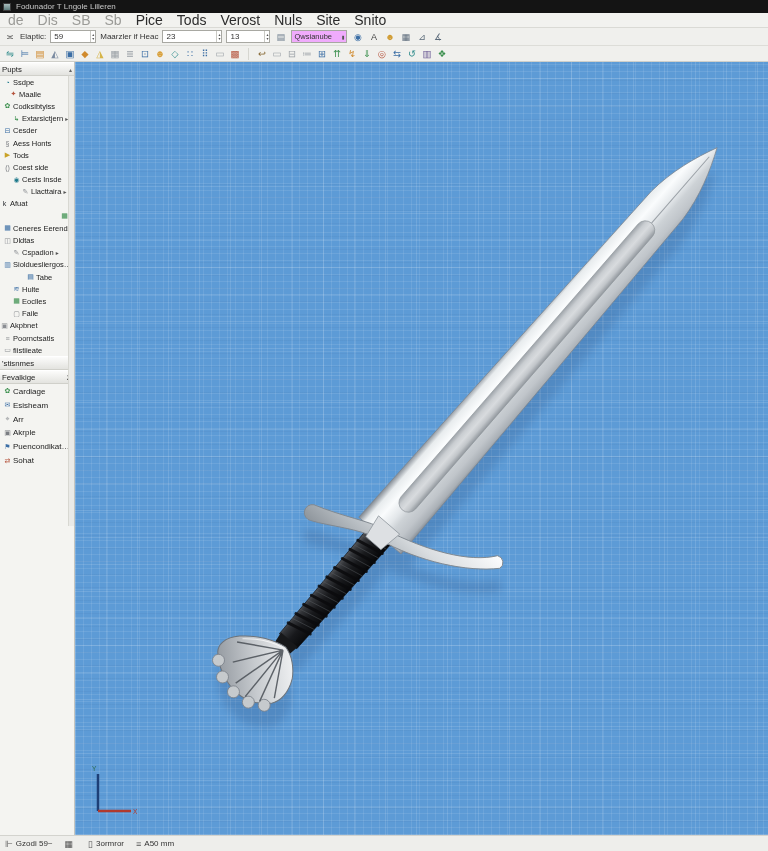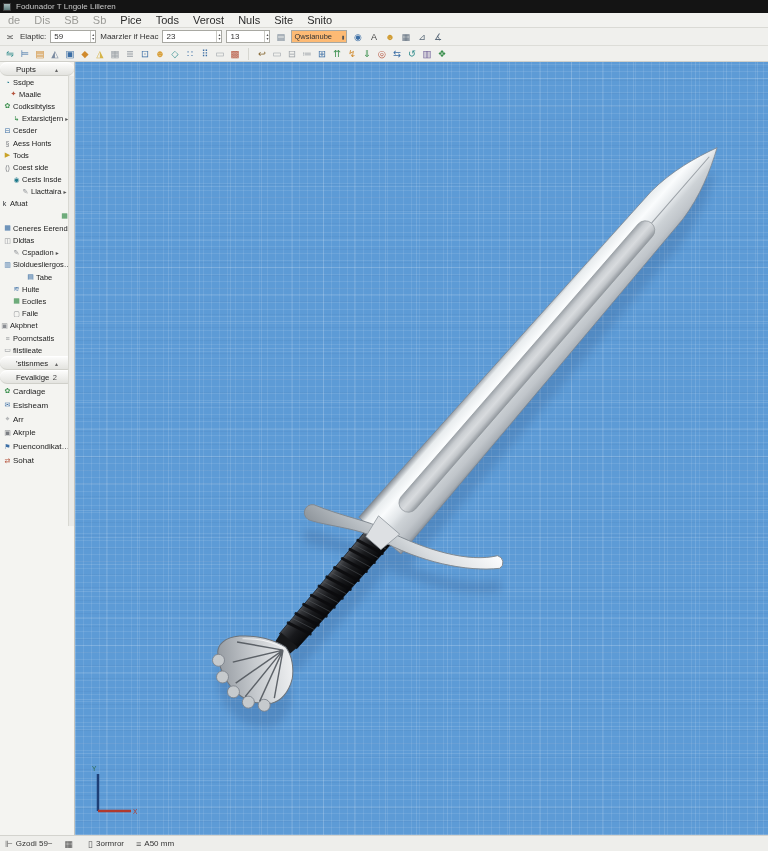--- a/index.html
+++ b/index.html
@@ -2,48 +2,48 @@
 <html><head>
 <meta charset="utf-8">
 <style>
   * { margin:0; padding:0; box-sizing:border-box; }
   html,body { width:768px; height:851px; overflow:hidden; background:#e9e9e6;
               font-family:"Liberation Sans", sans-serif; }
   .titlebar { position:absolute; left:0; top:0; width:768px; height:13px; background:#141414;
               color:#c9c9c9; font-size:8px; display:flex; align-items:center; gap:5px; padding-left:3px; }
   .winicon { width:8px; height:8px; background:linear-gradient(#a9bdbd,#5e7d7d); border:1px solid #3c3c3c; }
   .menubar { position:absolute; left:0; top:13px; width:768px; height:15px; background:#f2f2ef;
-             border-bottom:1px solid #dadad5; display:flex; align-items:center; font-size:11px;
+             border-bottom:1px solid #dadad5; display:flex; align-items:center; font-size:14px;
              color:#2c2c2c; padding-left:1px; }
   .mitem { padding:0 7px; height:100%; display:flex; align-items:center; cursor:default; }
   .mitem.disabled { color:#9b9b97; }
   .toolbar1 { position:absolute; left:0; top:28px; width:768px; height:18px; background:#f0f0ed;
               border-bottom:1px solid #dddDD8; display:flex; align-items:center; gap:4px;
               font-size:8px; color:#333; padding-left:4px; }
   .tb1lead { font-size:9px; color:#3a3a3a; width:12px; text-align:center; }
   .tlabel { white-space:nowrap; }
   .spin { background:#fff; border:1px solid #a8a8a2; height:13px; display:flex; align-items:center;
           padding-left:3px; font-size:8px; }
   .spin .arr { margin-left:auto; display:flex; flex-direction:column; justify-content:center;
                font-size:4px; line-height:3.6px; color:#555; border-left:1px solid #c9c9c4;
                padding:0 1px; height:100%; }
-  .combo { background:#fdba74; border:1px solid #a8a8a2; height:13px; width:56px; display:flex;
+  .combo { background:#f0abfc; border:1px solid #a8a8a2; height:13px; width:56px; display:flex;
            align-items:center; padding:0 2px; font-size:7.5px; }
   .combo .caret { margin-left:auto; font-size:5px; color:#555; }
   .ticon { width:13px; height:13px; display:flex; align-items:center; justify-content:center;
            font-size:9px; border:1px solid transparent; border-radius:2px; }
   .toolbar2 { position:absolute; left:0; top:46px; width:768px; height:16px; background:#f0f0ed;
               border-bottom:1px solid #cfcfc9; display:flex; align-items:center; gap:1px; padding-left:3px; }
   .toolbar2 .ticon { width:14px; height:13px; font-size:9.5px; }
   .tsep { width:6px; height:12px; border-right:1px solid #d6d6d0; margin-right:5px; }
   .sidebar { position:absolute; left:0; top:62px; width:75px; height:773px; background:#f4f4f1;
              border-right:1px solid #c6c6c0; font-size:7.5px; color:#1b1b1b; overflow:hidden; }
   .phead { height:14px; background:linear-gradient(#fcfcfb,#e3e3df); border-top:1px solid #ffffff;
-           border-bottom:1px solid #d0d0ca; display:flex; align-items:center; padding:0 16px;
-           font-size:7.8px; color:#222;border-radius:7px; }
+           border-bottom:1px solid #d0d0ca; display:flex; align-items:center; padding:0 2px;
+           font-size:7.8px; color:#222; }
   .phead .collapse { margin-left:auto; font-size:6px; color:#666; }
   .phead .count { margin-left:auto; font-size:7.5px; color:#444; padding-right:1px; }
   .titem { height:12.2px; display:flex; align-items:center; white-space:nowrap; overflow:hidden; }
   .panel-bottom .titem { height:13.9px; font-size:8px; }
   .tglyph { width:9px; min-width:9px; text-align:center; font-size:7px; margin-right:1px; }
   .tarrow { font-size:6px; color:#555; margin-left:2px; }
   .sscroll { position:absolute; right:0; top:14px; width:6px; height:450px; background:#eaeae7;
              border-left:1px solid #d8d8d2; }
   .canvas { position:absolute; left:75px; top:62px; width:693px; height:773px; background-color:#5d9bd6;
             background-image:

